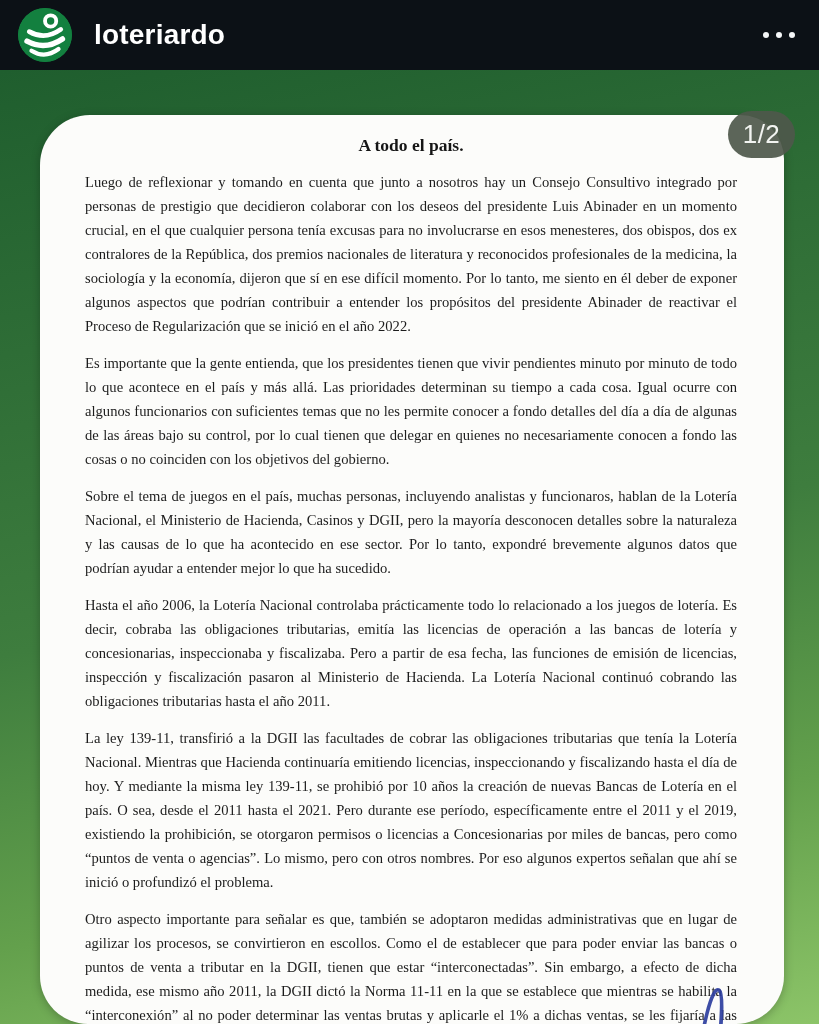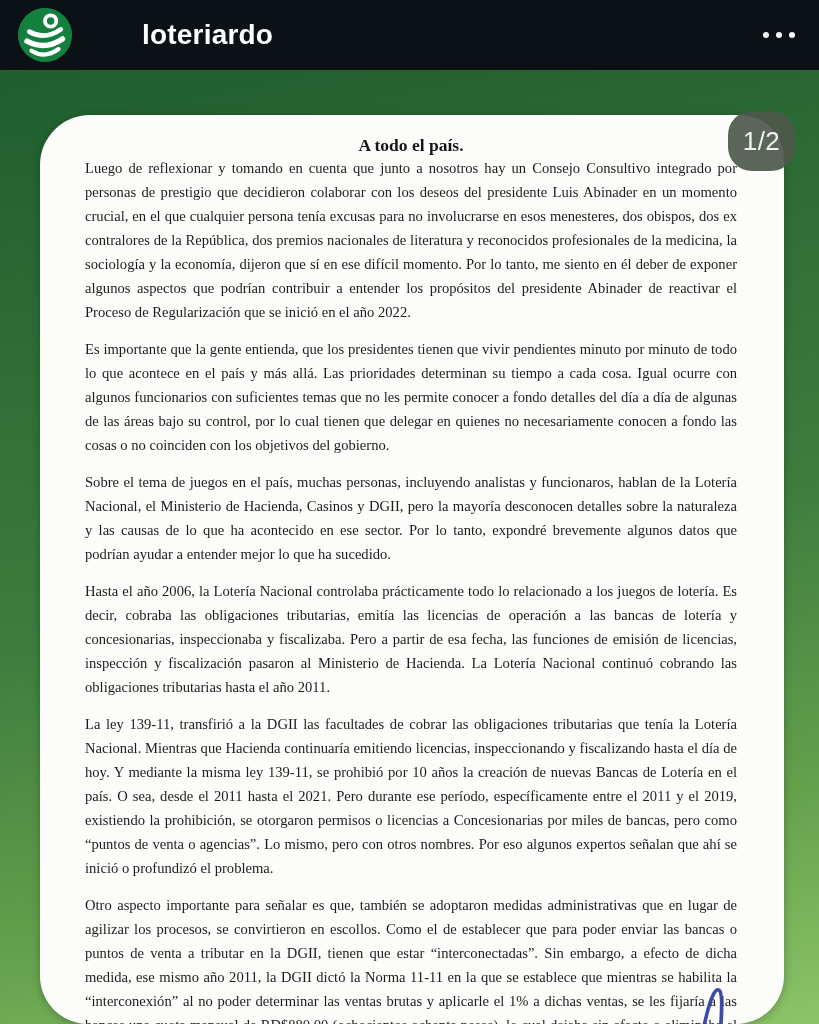--- a/index.html
+++ b/index.html
@@ -4,21 +4,21 @@
 <style>
   * { margin: 0; padding: 0; box-sizing: border-box; }
   html, body { width: 819px; height: 1024px; overflow: hidden; }
   body { font-family: "Liberation Sans", sans-serif; background: #0c1116; }
 
   
   .app-header {
     position: relative;
     width: 819px; height: 70px;
     background: #0c1116;
-    display: flex; align-items: center; gap: 48px;
+    display: flex; align-items: center;
   }
   .avatar {
     width: 54px; height: 54px; border-radius: 50%;
     margin-left: 18px; overflow: hidden; flex: 0 0 auto;
     background: #13803f;
   }
   .avatar svg { display: block; width: 54px; height: 54px; }
   .username {
     color: #ffffff; font-size: 28px; font-weight: 700;
     margin-left: 22px; letter-spacing: 0.2px;
@@ -44,32 +44,32 @@
     left: 40px; top: 45px; bottom: 0; width: 744px;
     background: #fcfcfa;
     border-radius: 50px 44px 48px 48px;
     padding: 20px 47px 0 45px;
     box-shadow: 0 2px 10px rgba(0,0,0,0.25);
     overflow: hidden;
   }
   .doc-title {
     font-family: "Liberation Serif", serif;
     font-weight: 700; font-size: 17.5px; color: #151515;
-    text-align: center; margin-bottom: 0;
+    text-align: center; margin-bottom: 14px;
   }
   .doc-para {
     font-family: "Liberation Serif", serif;
     font-size: 14.6px; line-height: 24px; color: #1c1c1c;
     text-align: justify; margin-bottom: 13px;
   }
 
   
   .page-badge {
     position: absolute; top: 41px; right: 24px;
-    width: 67px; height: 60px; border-radius: 24px;
+    width: 67px; height: 47px; border-radius: 24px;
     background: rgba(78, 88, 75, 0.92);
     color: #f2f4f1; font-size: 26px; font-weight: 400;
     display: flex; align-items: center; justify-content: center;
     letter-spacing: 0.5px;
   }
 
   
   .signature { position: absolute; left: 692px; top: 910px; }
 </style>
 </head>

